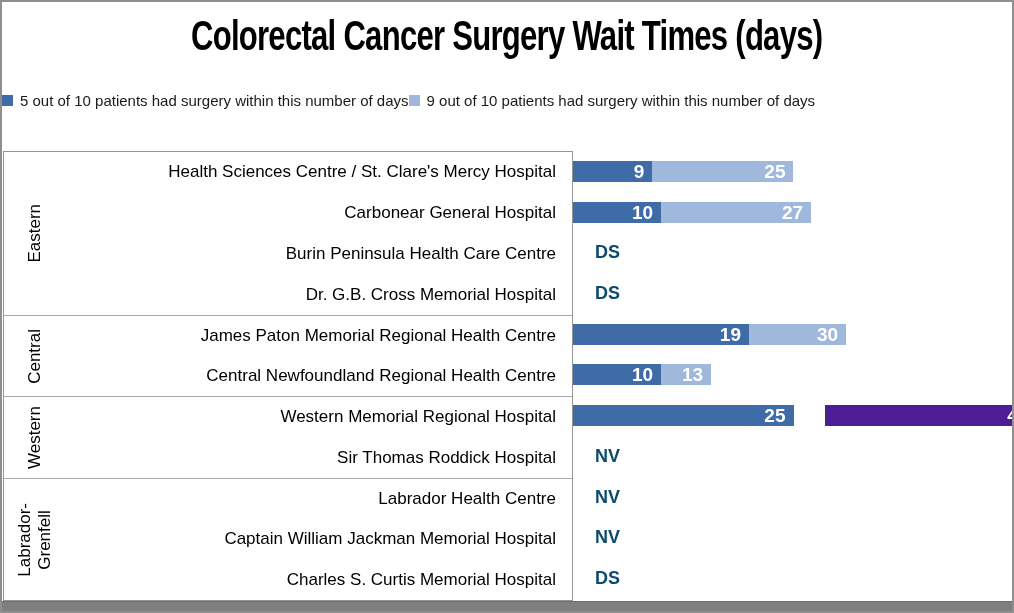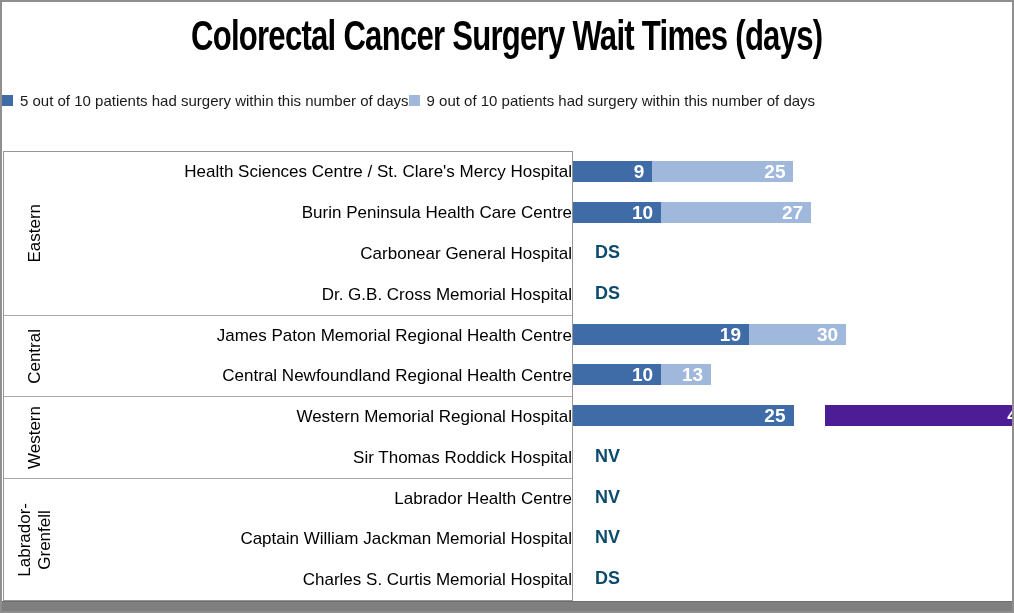--- a/index.html
+++ b/index.html
@@ -55,20 +55,21 @@
     writing-mode:vertical-rl;
     transform:rotate(180deg);
     font-size:17px;color:#000;
     white-space:pre-line;
     text-align:center;
     line-height:1.15;
   }
   .hosp-col{flex:1;display:flex;flex-direction:column;}
   .hosp-row{
     display:flex;align-items:center;justify-content:flex-end;
+    padding-right:16px;
     font-size:17px;color:#000;white-space:nowrap;
     box-sizing:border-box;
   }
   
   .plot{
     position:absolute;left:571px;top:149px;width:441px;height:450px;
   }
   .bar-slot{
     position:absolute;left:0;width:100%;
     display:flex;align-items:center;
@@ -113,22 +114,22 @@
     </div>
   </div>
 
   <div class="axis-box">
       <div class="group" style="height: 162.909px;">
         <div class="region-cell">
           <div class="region-text">Eastern</div>
         </div>
         <div class="hosp-col">
           <div class="hosp-row" style="height: 40.7273px;">Health Sciences Centre / St. Clare's Mercy Hospital</div>
+          <div class="hosp-row" style="height: 40.7273px;">Carbonear General Hospital</div>
           <div class="hosp-row" style="height: 40.7273px;">Burin Peninsula Health Care Centre</div>
-          <div class="hosp-row" style="height: 40.7273px;">Carbonear General Hospital</div>
           <div class="hosp-row" style="height: 40.7273px;">Dr. G.B. Cross Memorial Hospital</div>
         </div>
       </div>
       <div class="group sep" style="height: 81.4545px;">
         <div class="region-cell">
           <div class="region-text">Central</div>
         </div>
         <div class="hosp-col">
           <div class="hosp-row" style="height: 40.7273px;">James Paton Memorial Regional Health Centre</div>
           <div class="hosp-row" style="height: 40.7273px;">Central Newfoundland Regional Health Centre</div>

